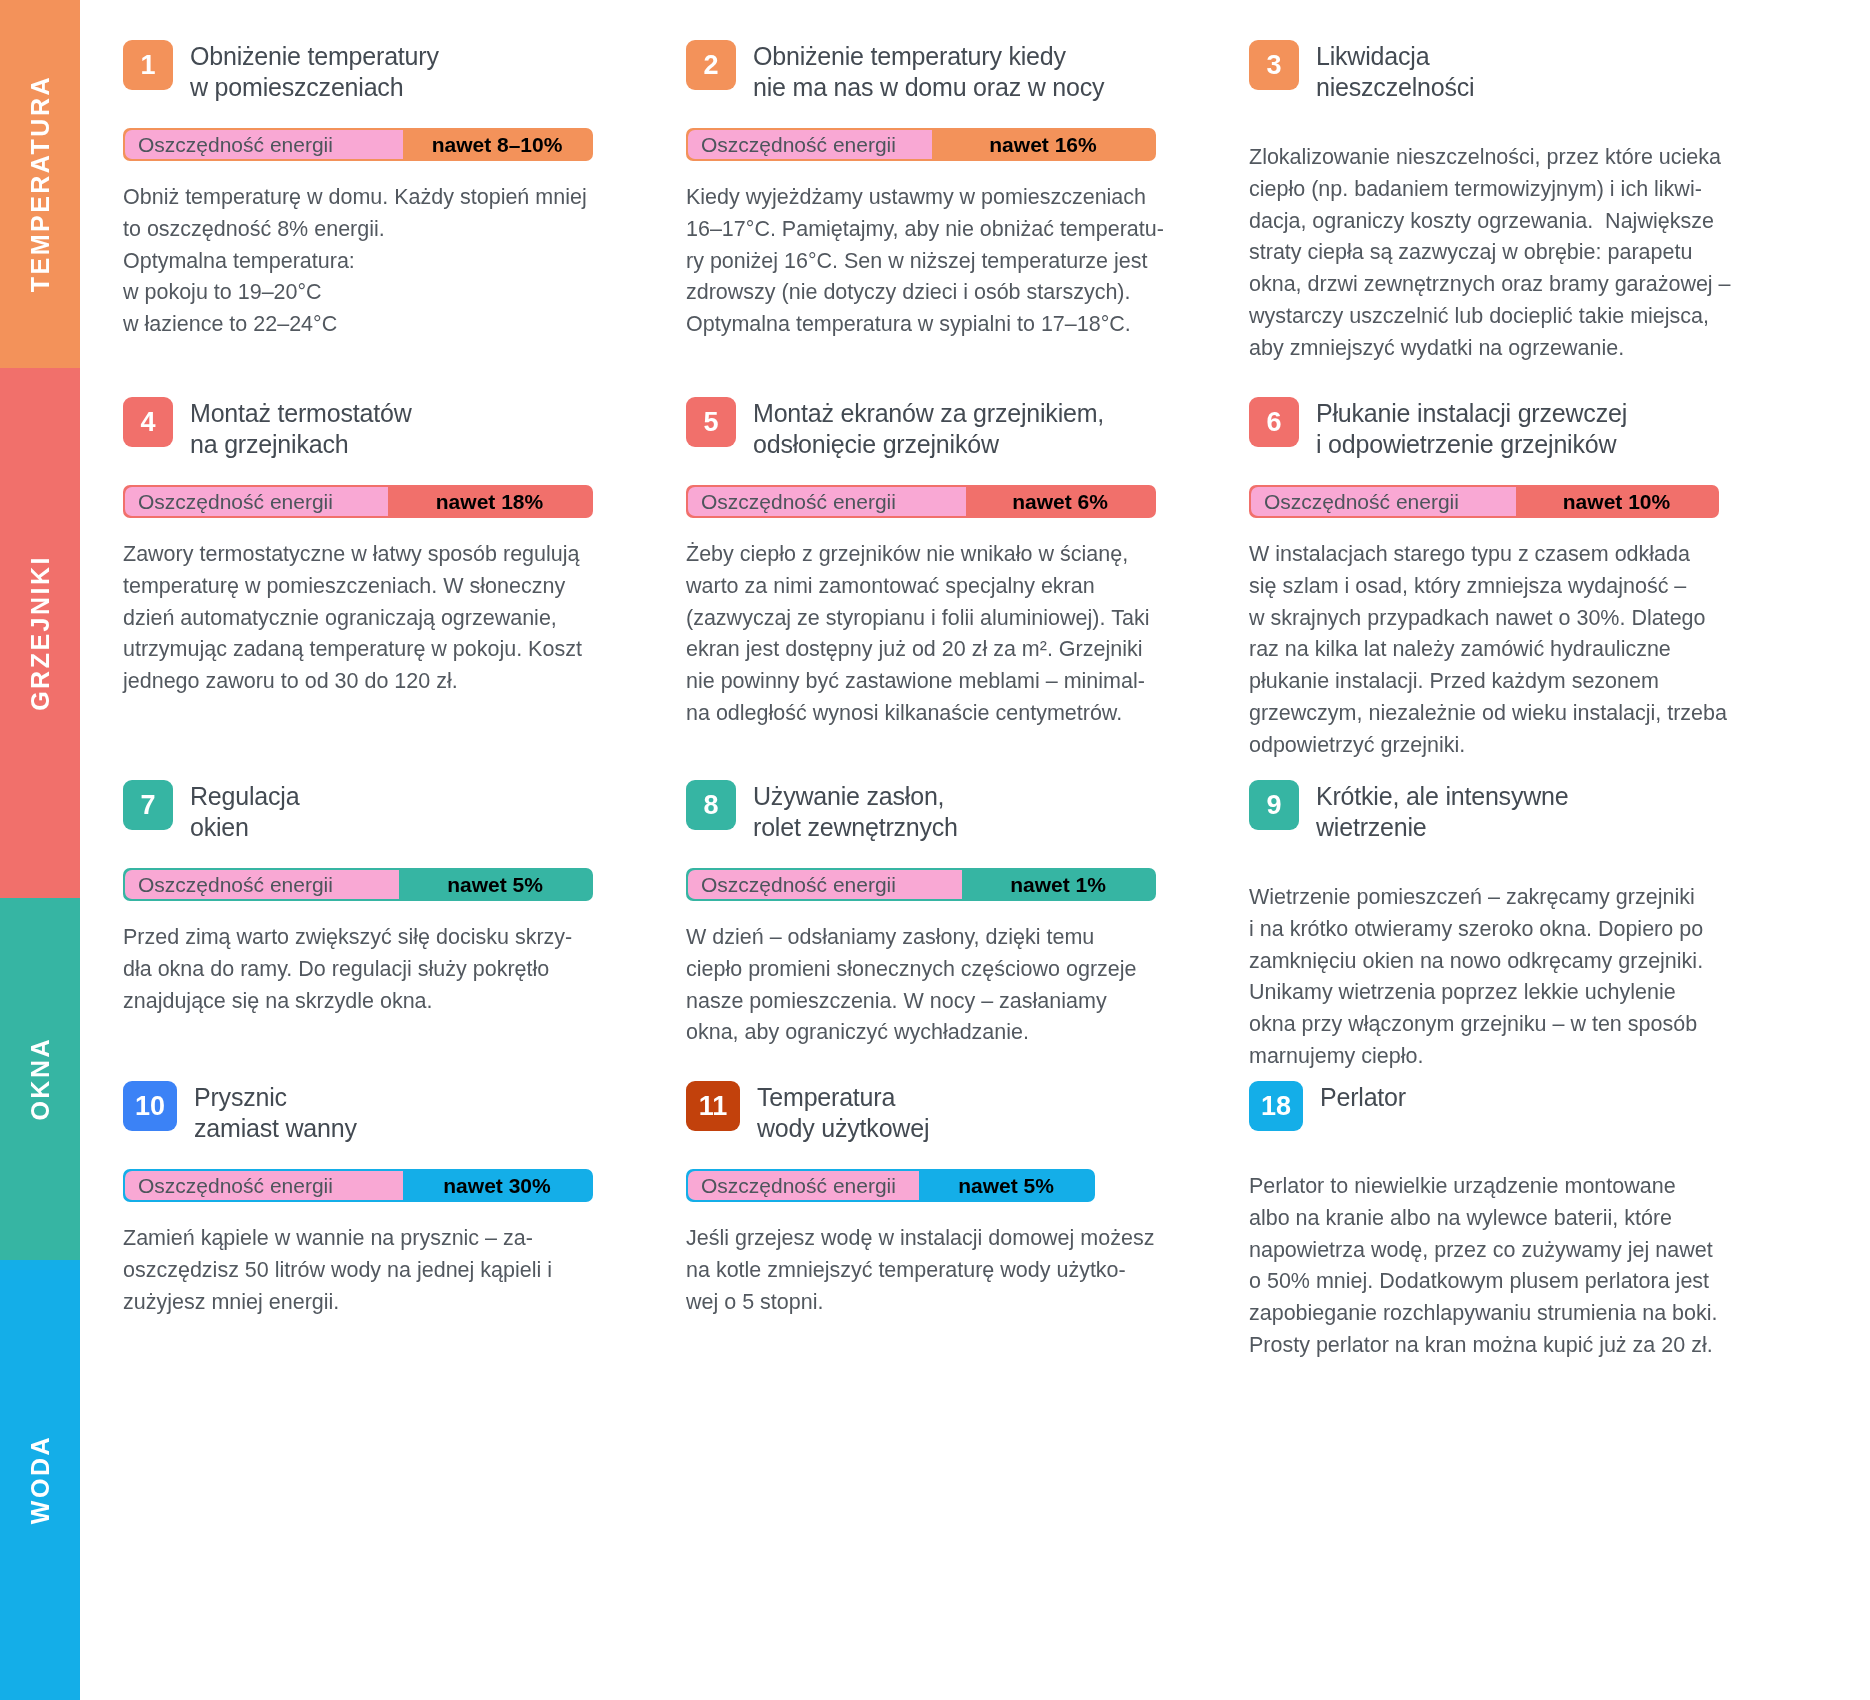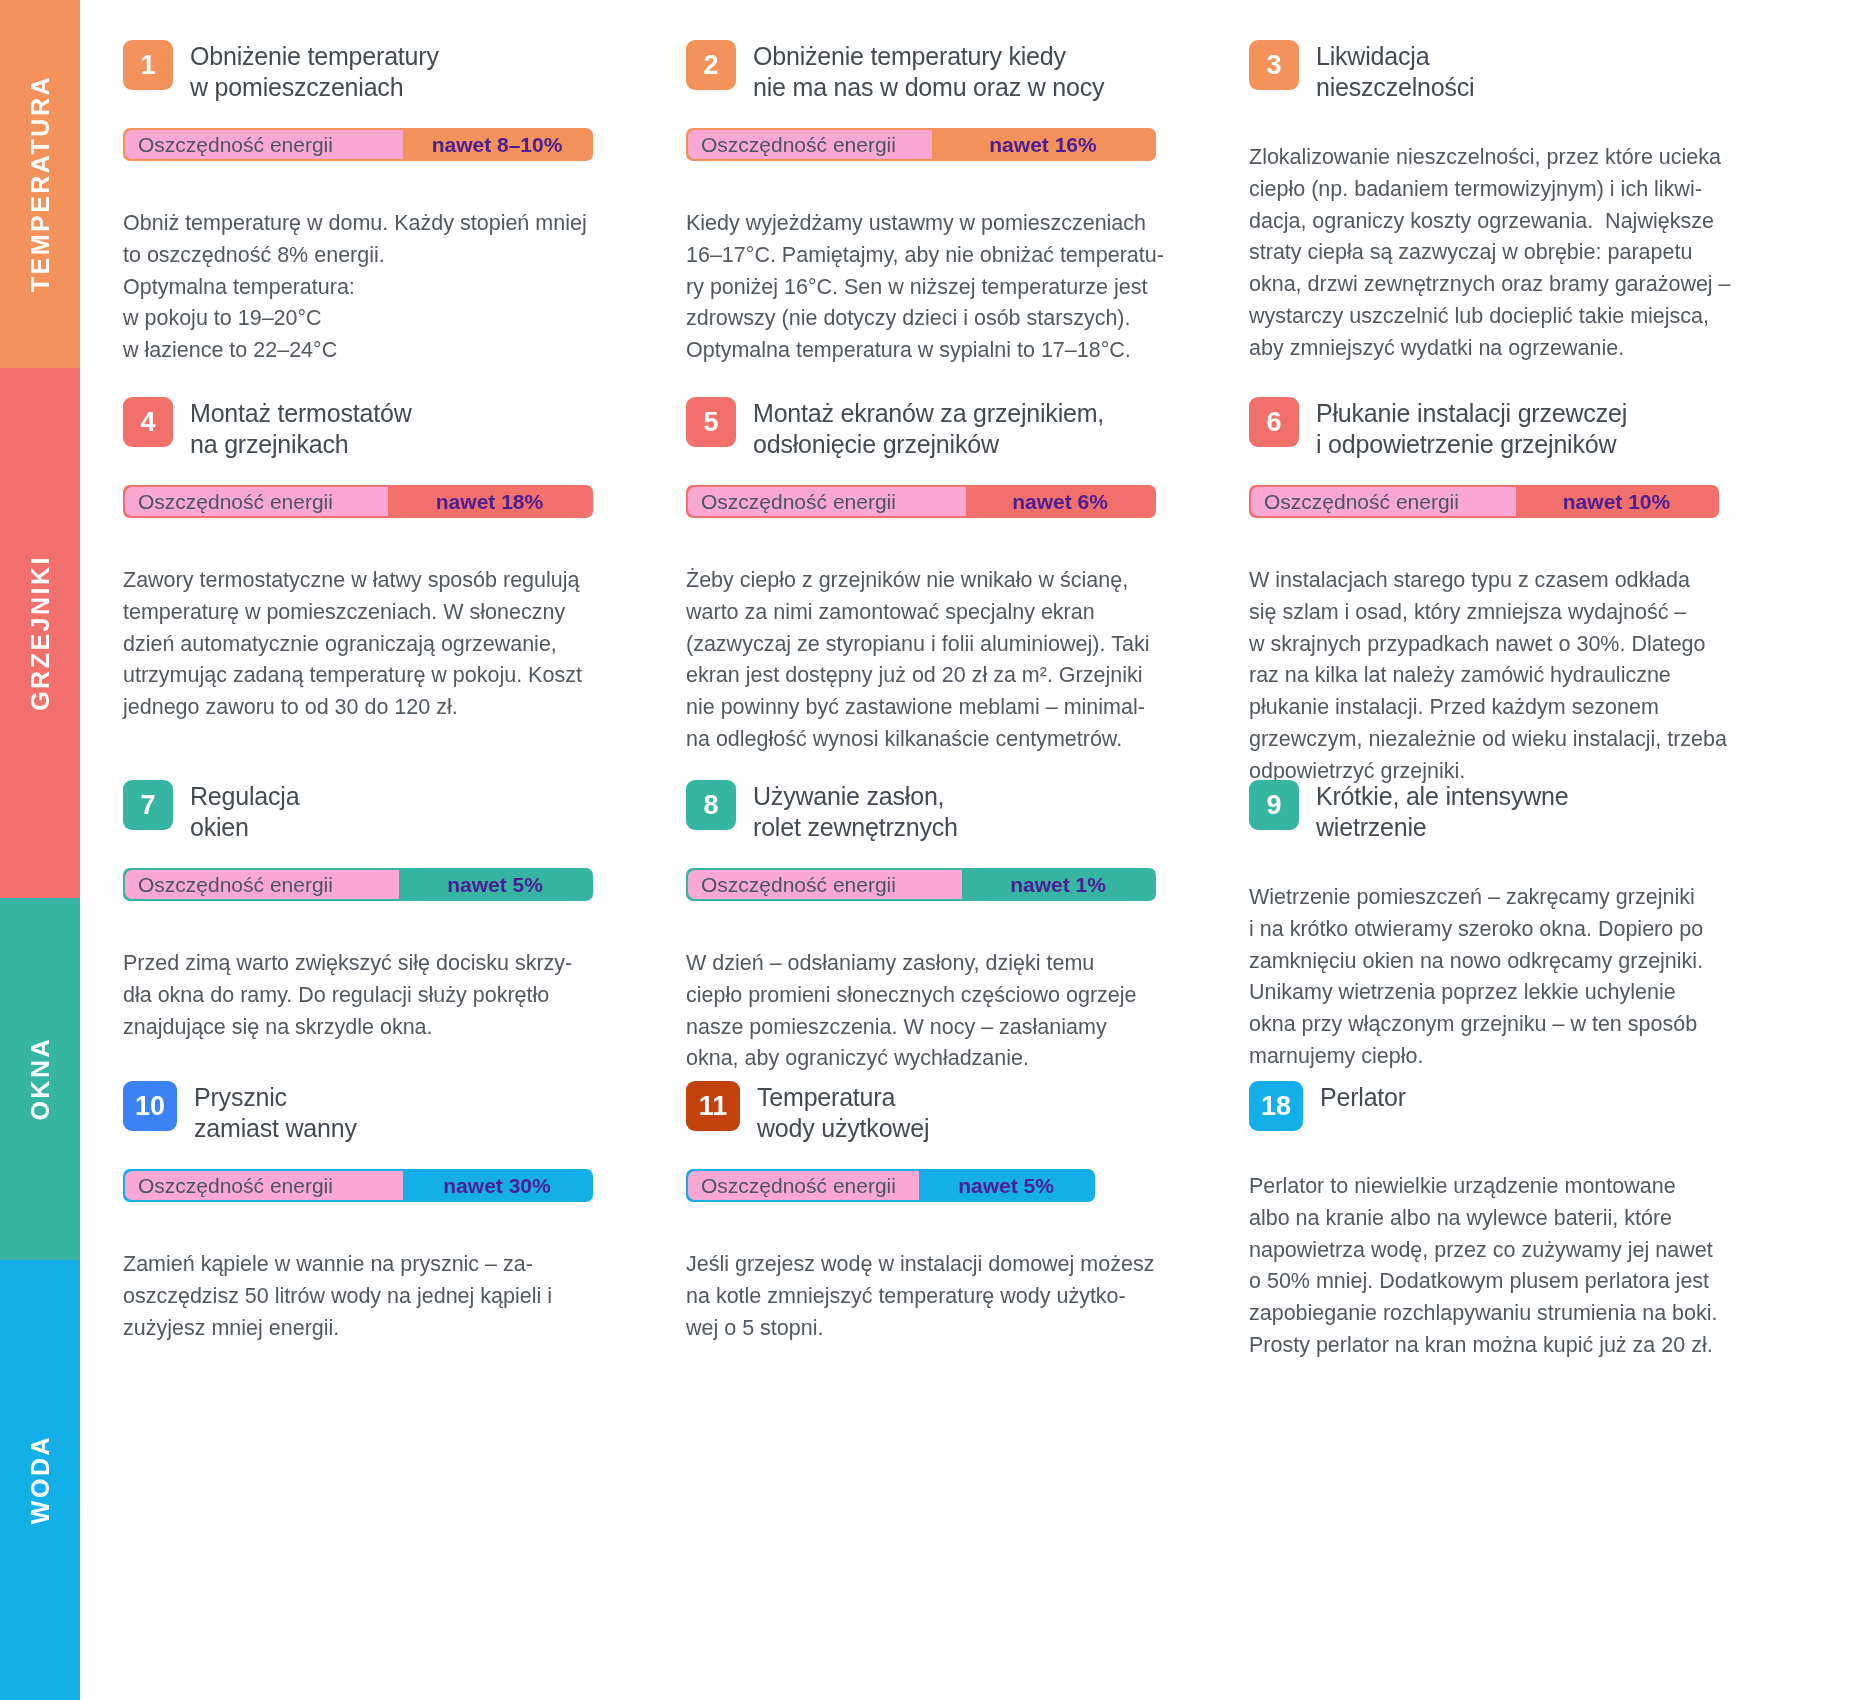--- a/index.html
+++ b/index.html
@@ -111,31 +111,31 @@
     color: #4d555c;
     border-radius: 7px 0 0 7px;
     white-space: nowrap;
     box-sizing: border-box;
   }
   .bar-right {
     flex: 1 1 auto;
     display: flex;
     align-items: center;
     justify-content: center;
-    color: #4c1d95;
+    color: #000000;
     font-size: 21px;
     font-weight: bold;
     white-space: nowrap;
     padding: 0 10px;
     box-sizing: border-box;
   }
 
   
   .body-text {
-    margin-top: 47px;
+    margin-top: 21px;
     font-size: 21.5px;
     line-height: 1.48;
     color: #52585f;
     width: 478px;
   }
   .body-text.nobar { margin-top: 40px; }
 </style>
 </head>
 <body>
 

